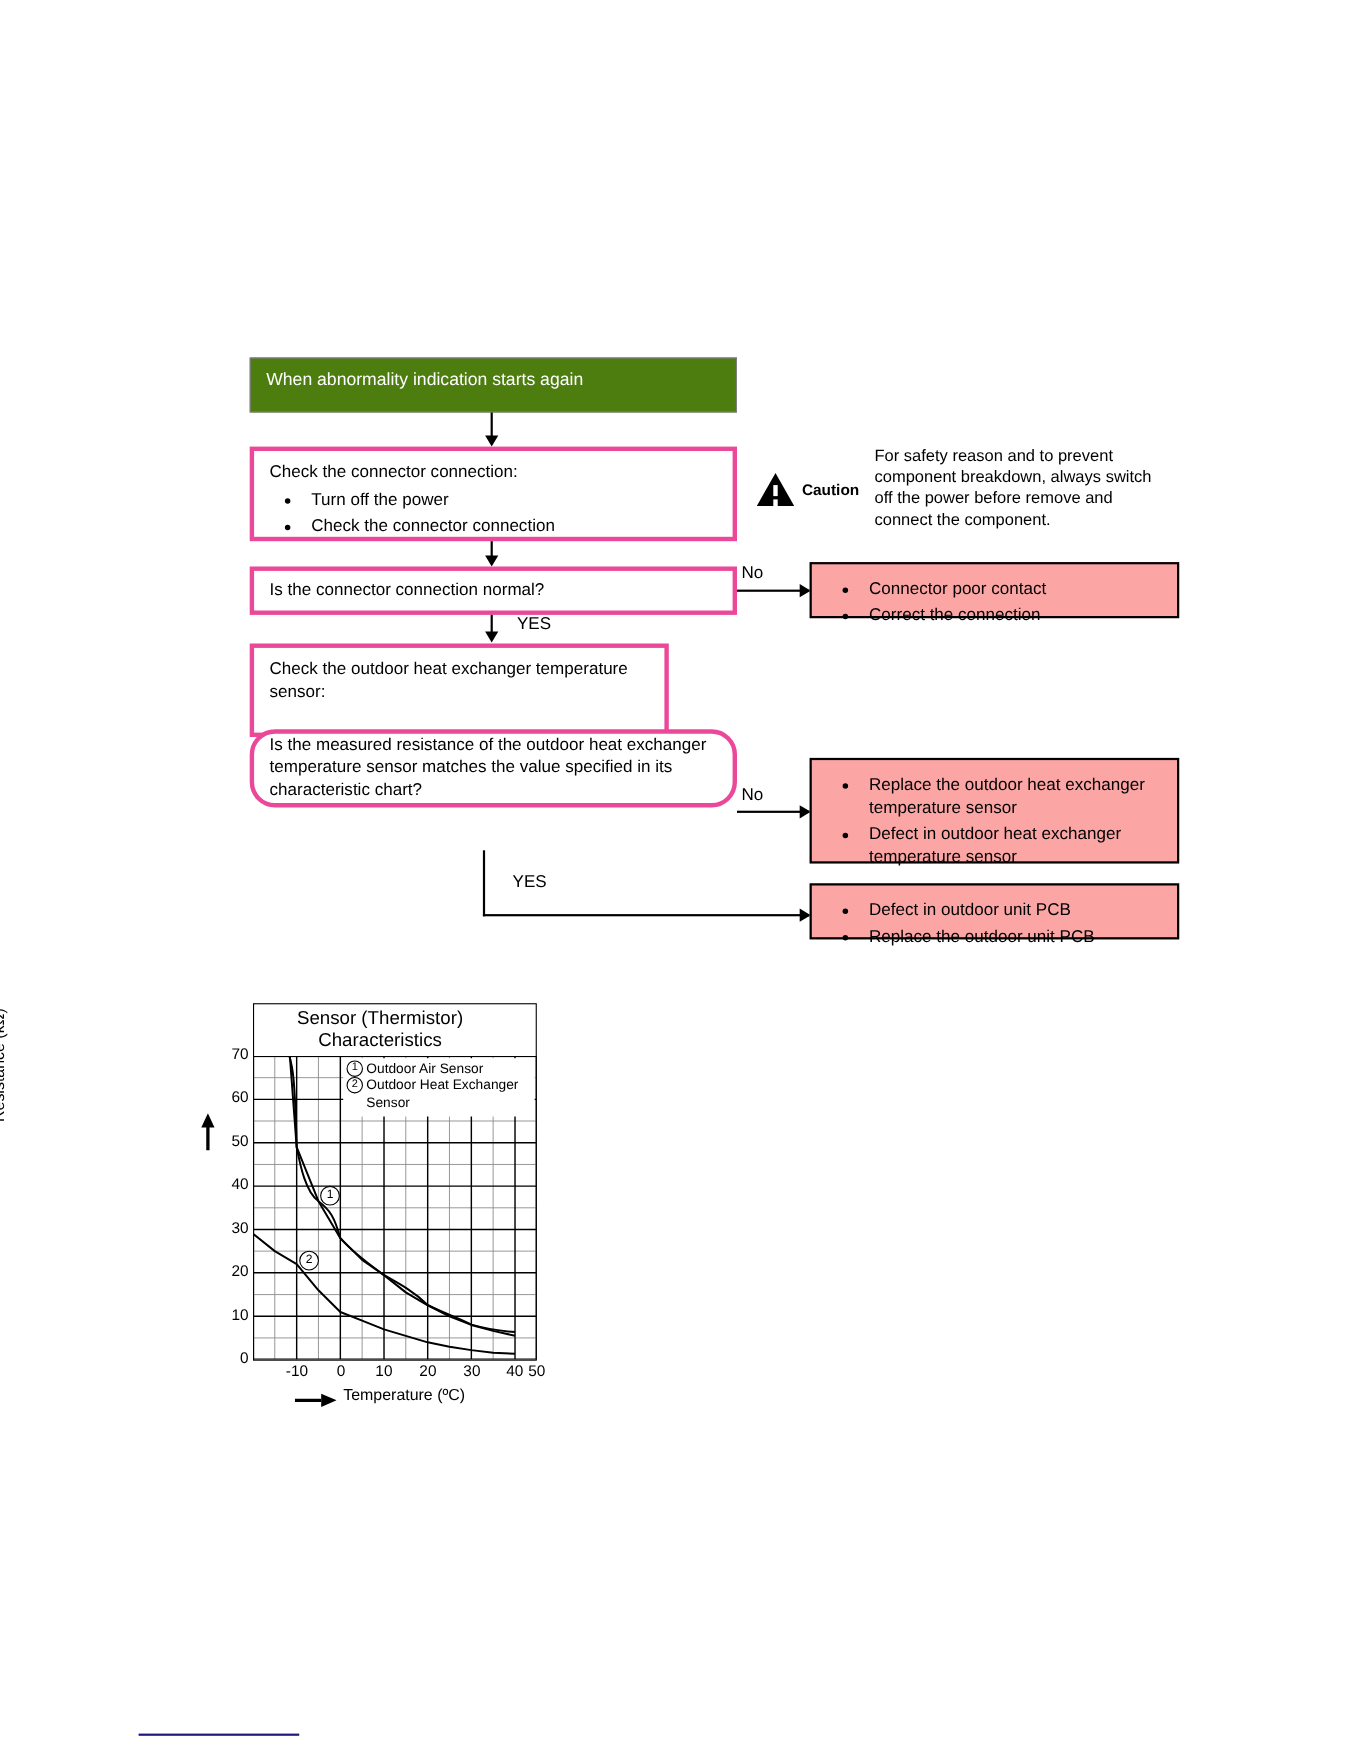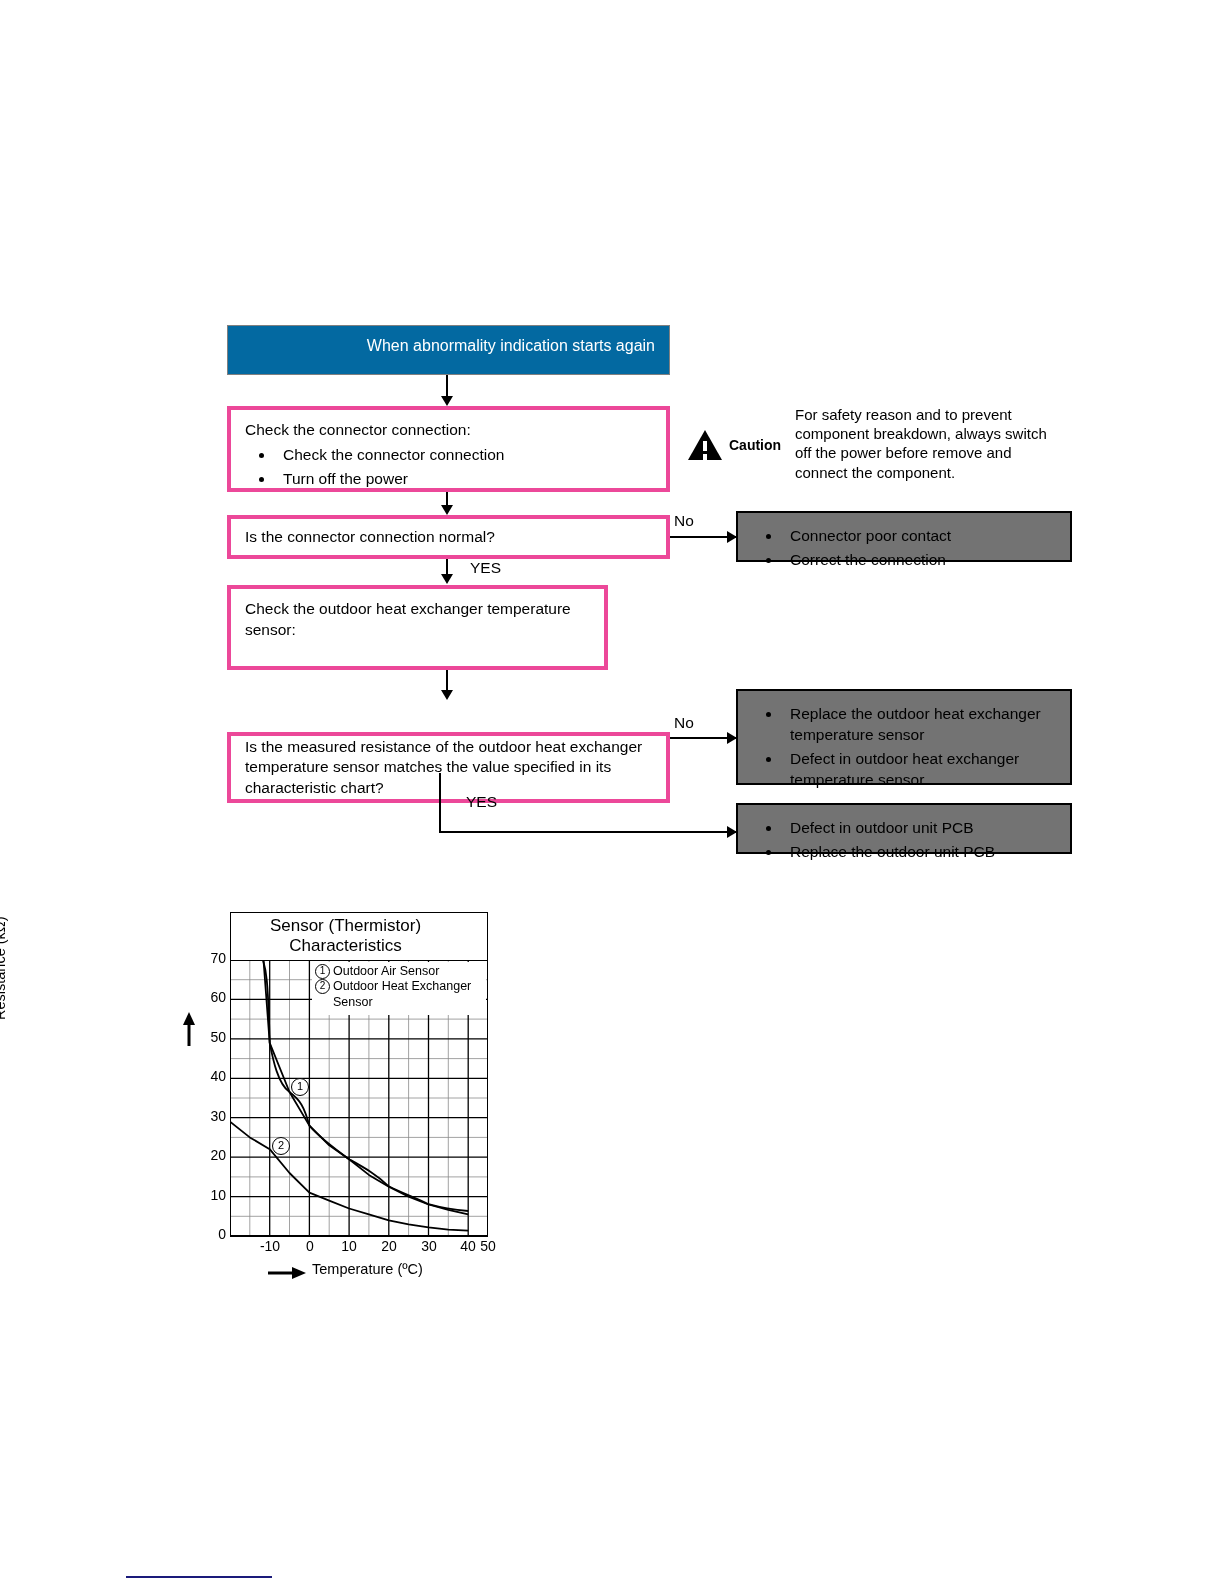--- a/index.html
+++ b/index.html
@@ -16,31 +16,30 @@
   .fc-box{
     position:absolute;
     border:4px solid #ec4899;
     box-sizing:border-box;
     background:#ffffff;
     font-size:15.5px;
     line-height:1.33;
   }
   .fc-header{
     position:absolute;
-    background:#0369a1;
+    background:#4d7c0f;
     color:#ffffff;
     box-sizing:border-box;
     font-size:16px;
     padding:11px 14px;
     border:1px solid #808080;
-    text-align:right;
   }
   .fc-result{
     position:absolute;
-    background:#737373;
+    background:#fca5a5;
     border:2px solid #000;
     box-sizing:border-box;
     font-size:15.5px;
     line-height:1.35;
   }
   .pad{padding:10px 14px;}
   ul.bl{
     margin:3px 0 0 0;
     padding:0;
     list-style:none;
@@ -169,22 +168,22 @@
 <div class="fc-header" style="left:227px;top:325px;width:443px;height:50px;">
   <span>When abnormality indication starts again</span>
 </div>
 
 <div class="vline" style="left:446px;top:375px;height:26px;"></div>
 <div class="arrow-down" style="left:441px;top:396px;"></div>
 
 <div class="fc-box pad" style="left:227px;top:406px;width:443px;height:86px;">
   <div>Check the connector connection:</div>
   <ul class="bl">
+    <li>Turn off the power</li>
     <li>Check the connector connection</li>
-    <li>Turn off the power</li>
   </ul>
 </div>
 
 <div class="caution-wrap" style="left:688px;top:430px;">
   <div class="caution-tri"></div>
   <div class="caution-word">Caution</div>
 </div>
 <div class="caution-text" style="left:795px;top:405px;width:262px;">For safety reason and to prevent component breakdown, always switch off the power before remove and connect the component.</div>
 
 <div class="vline" style="left:446px;top:492px;height:18px;"></div>
@@ -209,21 +208,21 @@
 <div class="arrow-down" style="left:441px;top:574px;"></div>
 <div class="edge-label" style="left:470px;top:559px;">YES</div>
 
 <div class="fc-box pad" style="left:227px;top:585px;width:381px;height:85px;">
   <div>Check the outdoor heat exchanger temperature sensor:</div>
 </div>
 
 <div class="vline" style="left:446px;top:670px;height:25px;"></div>
 <div class="arrow-down" style="left:441px;top:690px;"></div>
 
-<div class="fc-box pad" style="left:227px;top:732px;width:443px;height:71px;display:flex;align-items:center;">
+<div class="fc-box pad" style="left:227px;top:663px;width:443px;height:71px;display:flex;align-items:center;border-radius:23px;">
   <span>Is the measured resistance of the outdoor heat exchanger temperature sensor matches the value specified in its characteristic chart?</span>
 </div>
 
 <div class="hline" style="left:670px;top:737px;width:66px;"></div>
 <div class="arrow-right" style="left:727px;top:732px;"></div>
 <div class="edge-label" style="left:674px;top:714px;">No</div>
 
 <div class="fc-result pad" style="left:736px;top:689px;width:336px;height:96px;">
   <ul class="bl tight">
     <li>Replace the outdoor heat exchanger temperature sensor</li>

